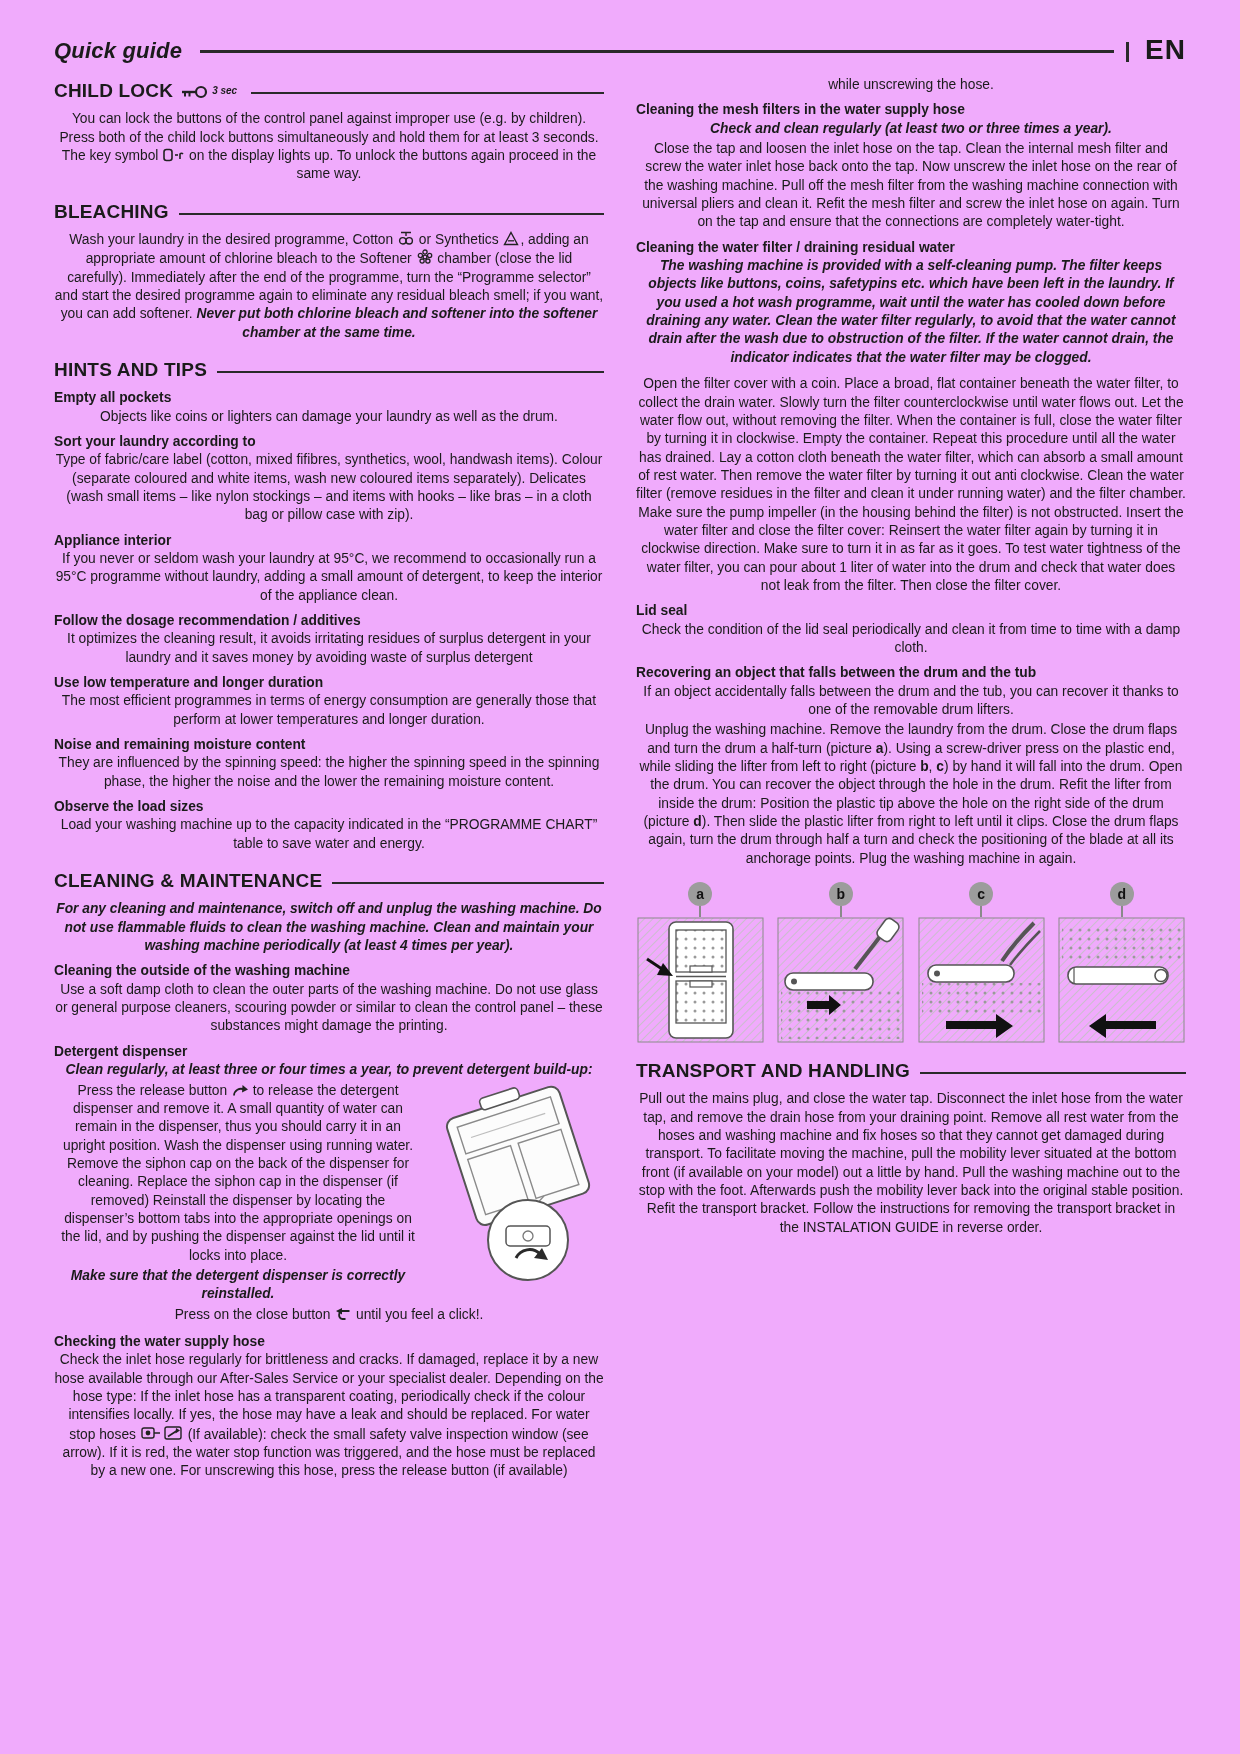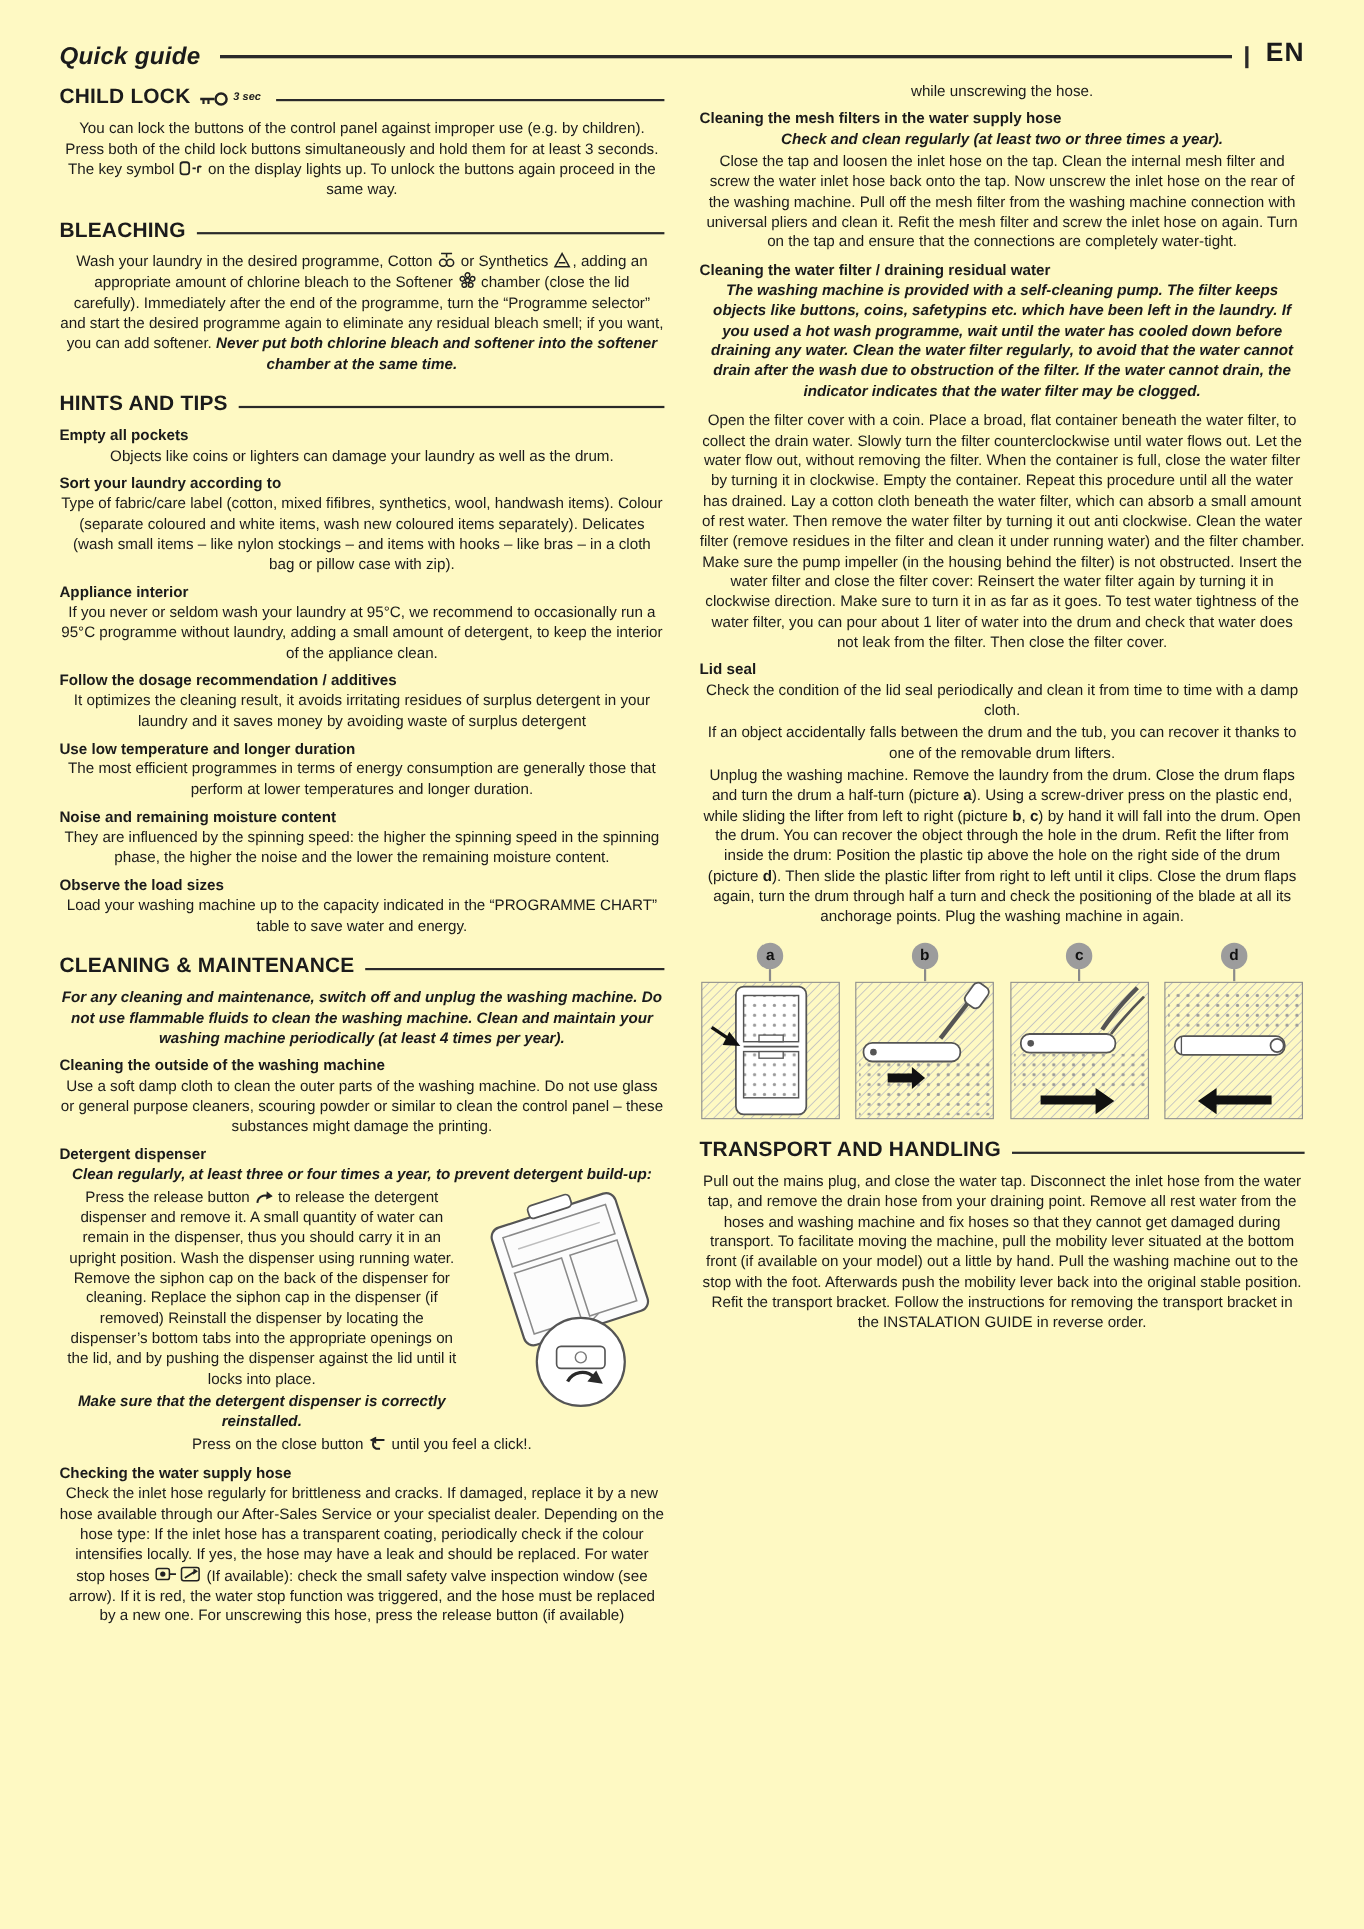--- a/index.html
+++ b/index.html
@@ -1,27 +1,27 @@
 <!DOCTYPE html>
 <html><head>
 <meta charset="utf-8">
 <style>
   * { box-sizing: border-box; }
   html, body { margin:0; padding:0; background:#d9d9d9; }
   .page {
-    width:1240px; height:1754px; margin:0 auto; background:#fef9c3;
+    width:1240px; height:1754px; margin:0 auto; background:#f0abfc;
     padding:34px 54px 40px; position:relative;
     font-family:"Liberation Sans", sans-serif; color:#1b1b1b;
   }
   
   .doc-header { display:flex; align-items:flex-start; margin-bottom:10px; }
   .doc-title { font-size:22px; font-weight:bold; font-style:italic; letter-spacing:.2px; padding-top:4px; }
   .doc-rule { flex:1; height:3px; background:#2a2a2a; margin:16px 12px 0 18px; }
   .doc-tick { width:3px; height:20px; background:#2a2a2a; margin-top:8px; }
-  .doc-lang { font-size:24px; font-weight:bold; margin-left:16px; letter-spacing:1px; }
+  .doc-lang { font-size:28px; font-weight:bold; margin-left:16px; letter-spacing:1px; }
   
   .columns { display:flex; gap:32px; }
   .col { width:550px; font-size:13.8px; line-height:1.33; }
   
   .sec-head { display:flex; align-items:center; margin:15px 0 7px; }
   .sec-head.first { margin-top:2px; }
   .sec-title { font-size:19px; font-weight:bold; letter-spacing:.2px; white-space:nowrap; }
   .sec-rule { flex:1; height:2.4px; background:#2a2a2a; margin-left:10px; margin-top:5px; }
   .duration { font-style:italic; font-weight:600; font-size:10px; margin:0 4px 0 2px; }
   .key-icon { margin:2px 2px 0 8px; }
@@ -204,20 +204,21 @@
       <p class="body bi">Check and clean regularly (at least two or three times a year).</p>
       <p class="body">Close the tap and loosen the inlet hose on the tap. Clean the internal mesh filter and screw the water inlet hose back onto the tap. Now unscrew the inlet hose on the rear of the washing machine. Pull off the mesh filter from the washing machine connection with universal pliers and clean it. Refit the mesh filter and screw the inlet hose on again. Turn on the tap and ensure that the connections are completely water-tight.</p>
 
       <div class="subhead">Cleaning the water filter / draining residual water</div>
       <p class="body bi">The washing machine is provided with a self-cleaning pump. The filter keeps objects like buttons, coins, safetypins etc. which have been left in the laundry. If you used a hot wash programme, wait until the water has cooled down before draining any water. Clean the water filter regularly, to avoid that the water cannot drain after the wash due to obstruction of the filter. If the water cannot drain, the indicator indicates that the water filter may be clogged.</p>
       <p class="body" style="margin-top:8px">Open the filter cover with a coin. Place a broad, flat container beneath the water filter, to collect the drain water. Slowly turn the filter counterclockwise until water flows out. Let the water flow out, without removing the filter. When the container is full, close the water filter by turning it in clockwise. Empty the container. Repeat this procedure until all the water has drained. Lay a cotton cloth beneath the water filter, which can absorb a small amount of rest water. Then remove the water filter by turning it out anti clockwise. Clean the water filter (remove residues in the filter and clean it under running water) and the filter chamber. Make sure the pump impeller (in the housing behind the filter) is not obstructed. Insert the water filter and close the filter cover: Reinsert the water filter again by turning it in clockwise direction. Make sure to turn it in as far as it goes. To test water tightness of the water filter, you can pour about 1 liter of water into the drum and check that water does not leak from the filter. Then close the filter cover.</p>
 
       <div class="subhead">Lid seal</div>
       <p class="body">Check the condition of the lid seal periodically and clean it from time to time with a damp cloth.</p>
 
+      <div class="subhead">Recovering an object that falls between the drum and the tub</div>
       <p class="body">If an object accidentally falls between the drum and the tub, you can recover it thanks to one of the removable drum lifters.</p>
       <p class="body"><span>Unplug the washing machine. Remove the laundry from the drum. Close the drum flaps and turn the drum a half-turn (picture </span><span class="b">a</span><span>). Using a screw-driver press on the plastic end, while sliding the lifter from left to right (picture </span><span class="b">b</span><span>, </span><span class="b">c</span><span>) by hand it will fall into the drum. Open the drum. You can recover the object through the hole in the drum. Refit the lifter from inside the drum: Position the plastic tip above the hole on the right side of the drum (picture </span><span class="b">d</span><span>). Then slide the plastic lifter from right to left until it clips. Close the drum flaps again, turn the drum through half a turn and check the positioning of the blade at all its anchorage points. Plug the washing machine in again.</span></p>
 
       <div class="figures">
         <figure class="fig">
           <div class="fig-label">
               <span>a</span>
             </div>
           <div class="fig-line"></div>
           <svg width="127" height="126" viewBox="0 0 127 126">

